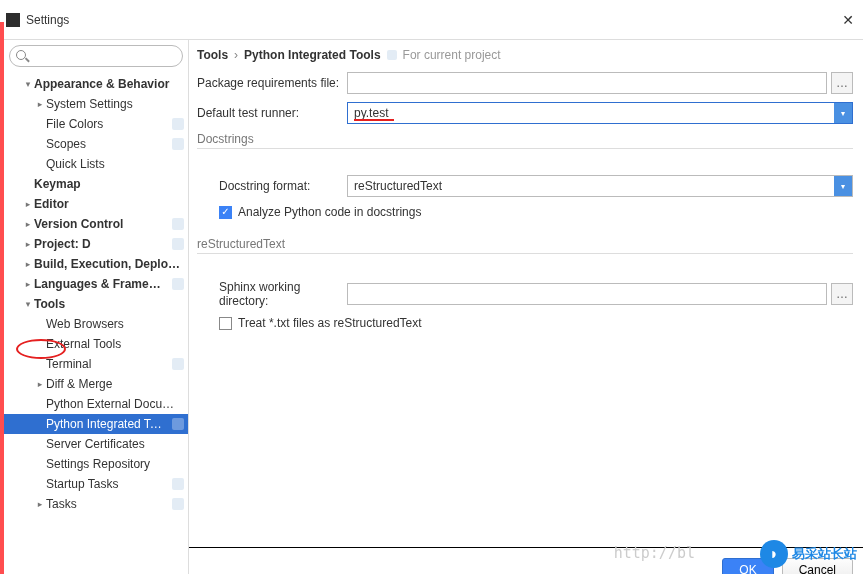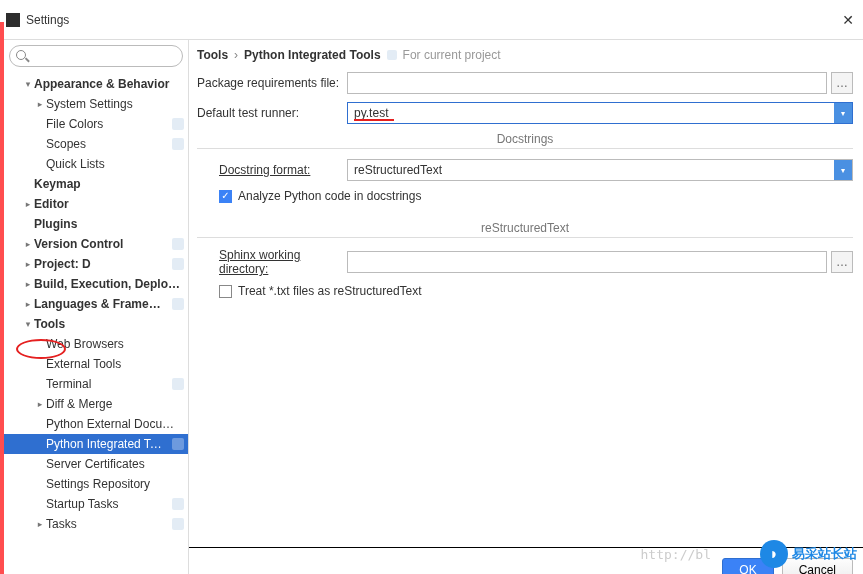--- a/index.html
+++ b/index.html
@@ -35,33 +35,33 @@
 .breadcrumb .proj { color: #999; font-size: 12px; }
 .breadcrumb .proj-badge { width: 10px; height: 10px; background: #e3ecf5; border-radius: 2px; }
 .row { display: flex; align-items: center; margin-bottom: 8px; }
 .row .rlabel { width: 150px; }
 .row input[type=text] { flex: 1; height: 22px; border: 1px solid #bbb; padding: 0 6px; font-size: 12px; }
 .row .browse { width: 22px; height: 22px; border: 1px solid #bbb; background: #f4f4f4; margin-left: 4px; text-align: center; line-height: 20px; color: #666; cursor: pointer; }
 .select { flex: 1; height: 22px; border: 1px solid #bbb; display: flex; align-items: center; padding: 0 6px; background: #fff; position: relative; }
 .select .drop { position: absolute; right: 0; top: 0; width: 18px; height: 100%; background: #4a90e2; display: flex; align-items: center; justify-content: center; color: #fff; font-size: 8px; }
 .select.hl { border-color: #2f6fd0; border-width: 1.5px; }
 .select.hl .underline { position: absolute; left: 6px; bottom: 2px; width: 40px; height: 2px; background: #e52020; }
-.section { color: #777; margin: 8px 0 10px 0; text-align: center; }
+.section { color: #777; margin: 8px 0 26px 0; }
 .section::after { content:""; display:block; border-bottom:1px solid #ddd; margin-top:2px; }
 .chk-row { display: flex; align-items: center; gap: 6px; margin: 4px 0 0 22px; }
 .chk { width: 13px; height: 13px; border: 1px solid #888; display: inline-flex; align-items: center; justify-content: center; font-size: 10px; line-height: 1; }
 .chk.checked { background: #3b82f6; border-color: #3b82f6; color: #fff; }
-.rlabel2 { width: 150px; padding-left: 22px; text-decoration: underline; }
+.rlabel2 { width: 150px; padding-left: 22px; }
 .footer { height: 45px; border-top: 1px solid #000000; display: flex; align-items: center; justify-content: flex-end; gap: 8px; padding: 0 10px; }
 .btn { height: 24px; padding: 0 16px; border: 1px solid #bbb; border-radius: 3px; background: linear-gradient(#fdfdfd,#ededed); cursor: pointer; font-size: 12px; }
 .btn.primary { background: #3b82f6; border-color: #2f6fd0; color: #fff; }
 .watermark-logo { position: absolute; right: 6px; bottom: 6px; display: flex; align-items: center; gap: 4px; }
 .watermark-logo .circ { width: 28px; height: 28px; border-radius: 50%; background: #1e88e5; color: #fff; display: flex; align-items: center; justify-content: center; font-size: 16px; font-weight: bold; }
 .watermark-logo .wt { font-size: 13px; font-weight: 600; color: #1e88e5; }
-.watermark-url { position: absolute; right: 152px; bottom: 12px; color: #ccc; font-size: 13px; font-family: monospace; }
+.watermark-url { position: absolute; right: 168px; bottom: 12px; color: #ccc; font-size: 15px; font-family: monospace; }
 </style>
 </head>
 <body>
 
 <div class="titlebar">
   <div class="left">
     <span class="app-icon"></span>
     <span>Settings</span>
   </div>
   <span class="close">✕</span>
@@ -98,24 +98,20 @@
           <span class="arrow"></span>
           <span class="lbl">Quick Lists</span>
         </div>
         <div class="tree-item indent-1 bold">
           <span class="arrow"></span>
           <span class="lbl">Keymap</span>
         </div>
         <div class="tree-item indent-1 bold">
           <span class="arrow">▸</span>
           <span class="lbl">Editor</span>
-        </div>
-        <div class="tree-item indent-1 bold">
-          <span class="arrow"></span>
-          <span class="lbl">Plugins</span>
         </div>
         <div class="tree-item indent-1 bold">
           <span class="arrow">▸</span>
           <span class="lbl">Version Control</span>
           <span class="badge"></span>
         </div>
         <div class="tree-item indent-1 bold">
           <span class="arrow">▸</span>
           <span class="lbl">Project: D</span>
           <span class="badge"></span>

